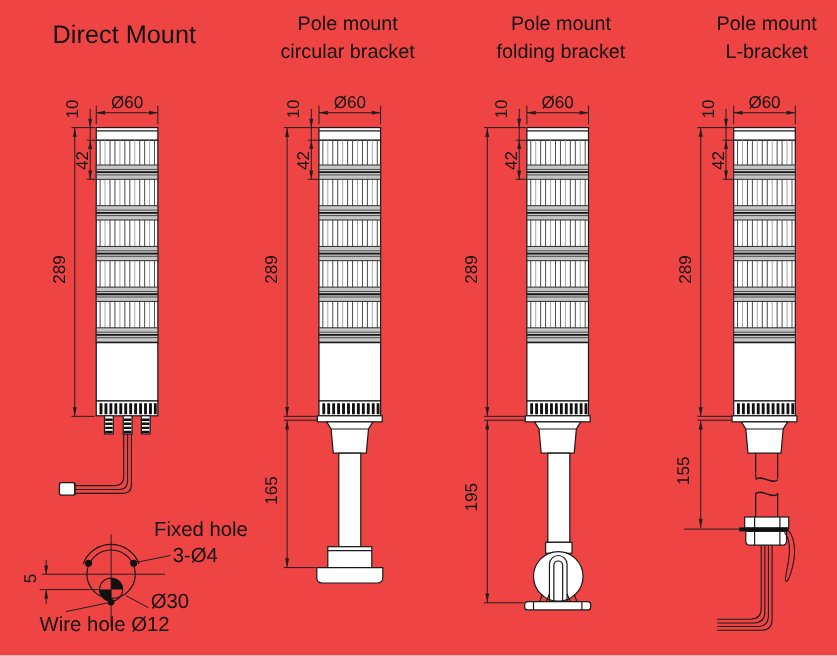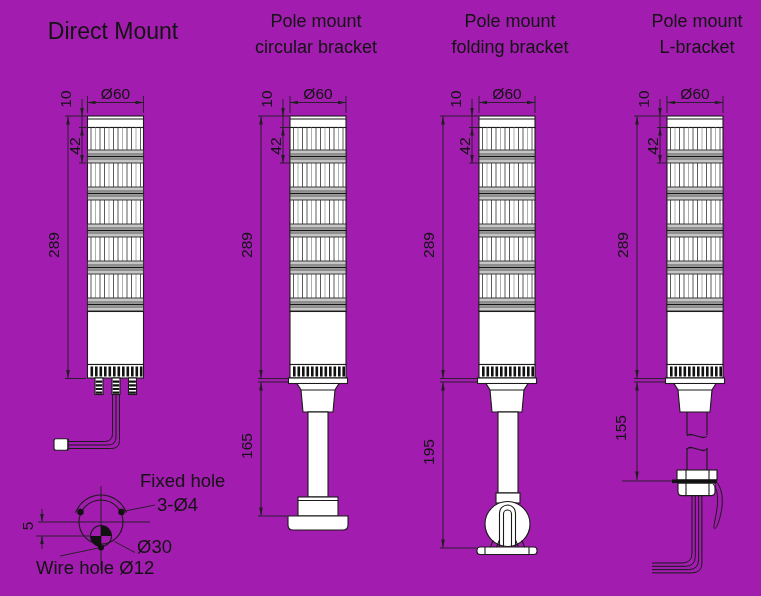--- a/index.html
+++ b/index.html
@@ -1,16 +1,16 @@
 <!DOCTYPE html>
 <html><head>
 <meta charset="utf-8">
 <style>
   html,body{margin:0;padding:0;background:#fff;}
-  .canvas{position:relative;width:761px;height:596px;background:#a21caf;overflow:hidden;}
+  .canvas{position:relative;width:761px;height:596px;background:#ef4444;overflow:hidden;}
   svg{display:block;}
   .ln{stroke:#1a1a1a;stroke-width:1.1;fill:none;}
   .fw{fill:#ffffff;stroke:#1a1a1a;stroke-width:1.1;}
   .fb{fill:#111111;stroke:none;}
   .st1{stroke:#4a4a4a;stroke-width:0.9;fill:none;}
   .st2{stroke:#9b9b9b;stroke-width:0.8;fill:none;}
   .band{fill:#c6c6c6;stroke:#2a2a2a;stroke-width:0.9;}
   .bl1{stroke:#3a3a3a;stroke-width:0.8;fill:none;}
   .bl2{stroke:#151515;stroke-width:1.6;fill:none;}
   .dim{stroke:#1f1f1f;stroke-width:0.9;fill:none;}

